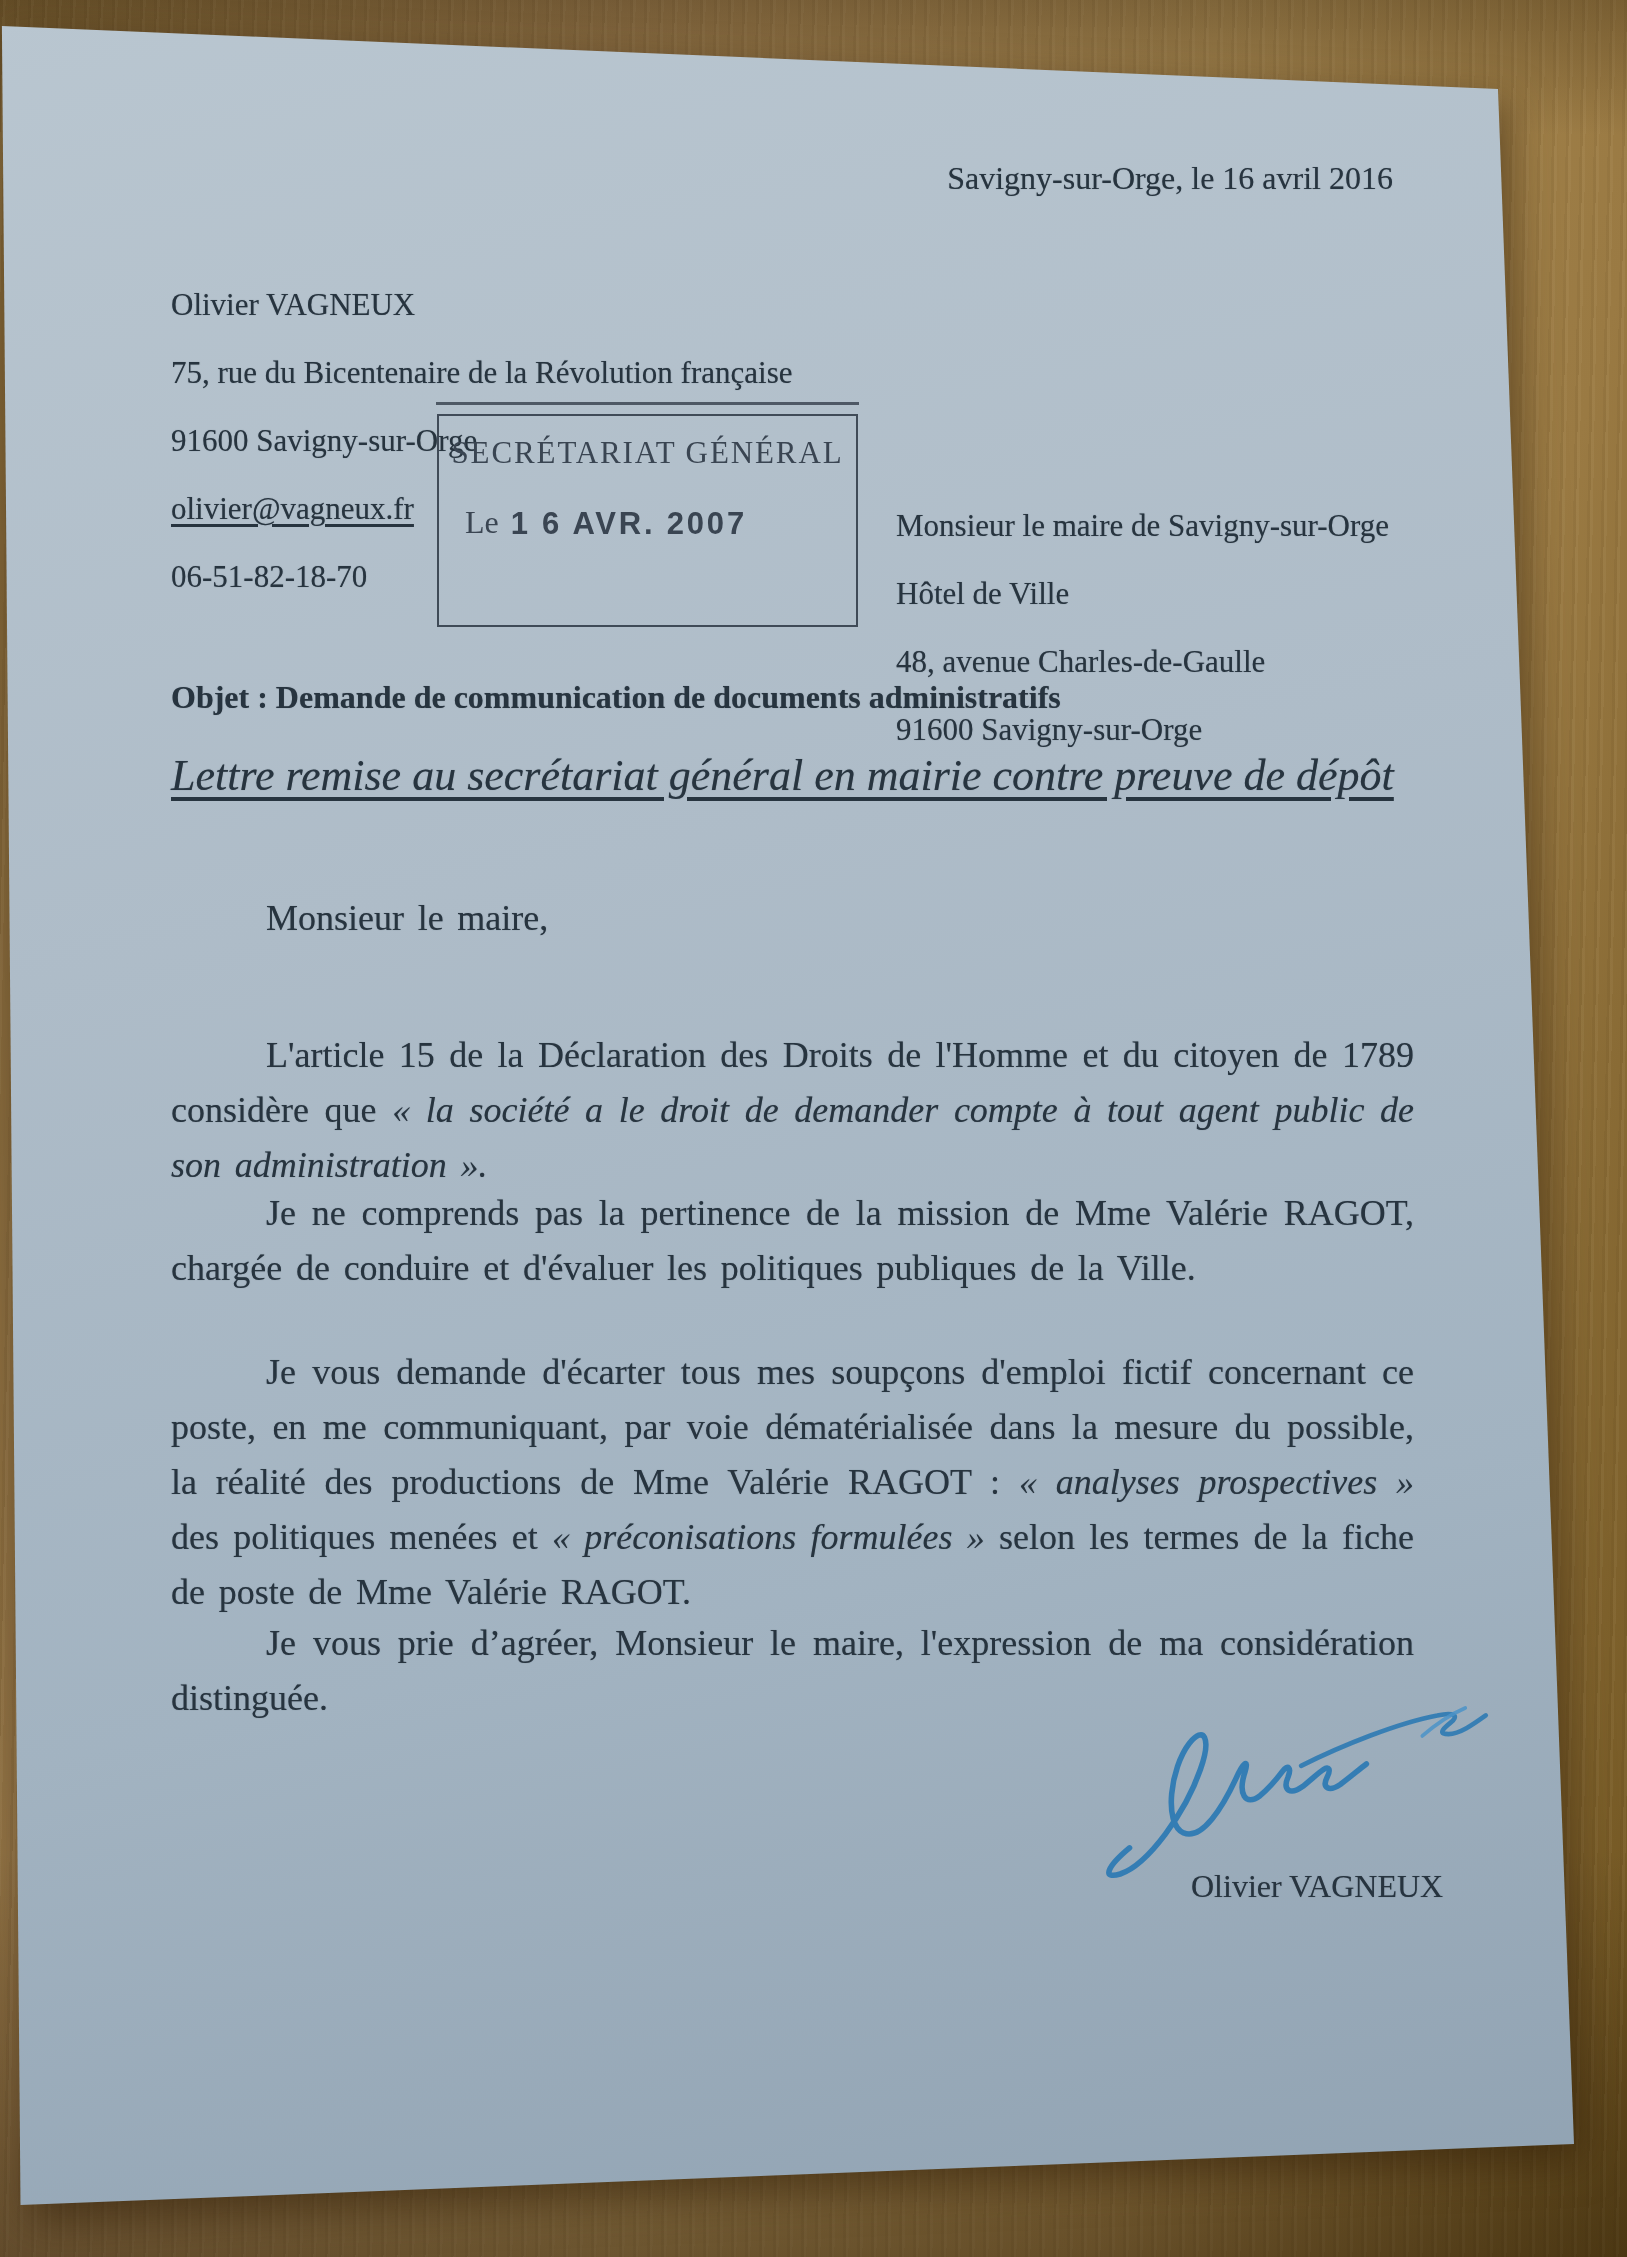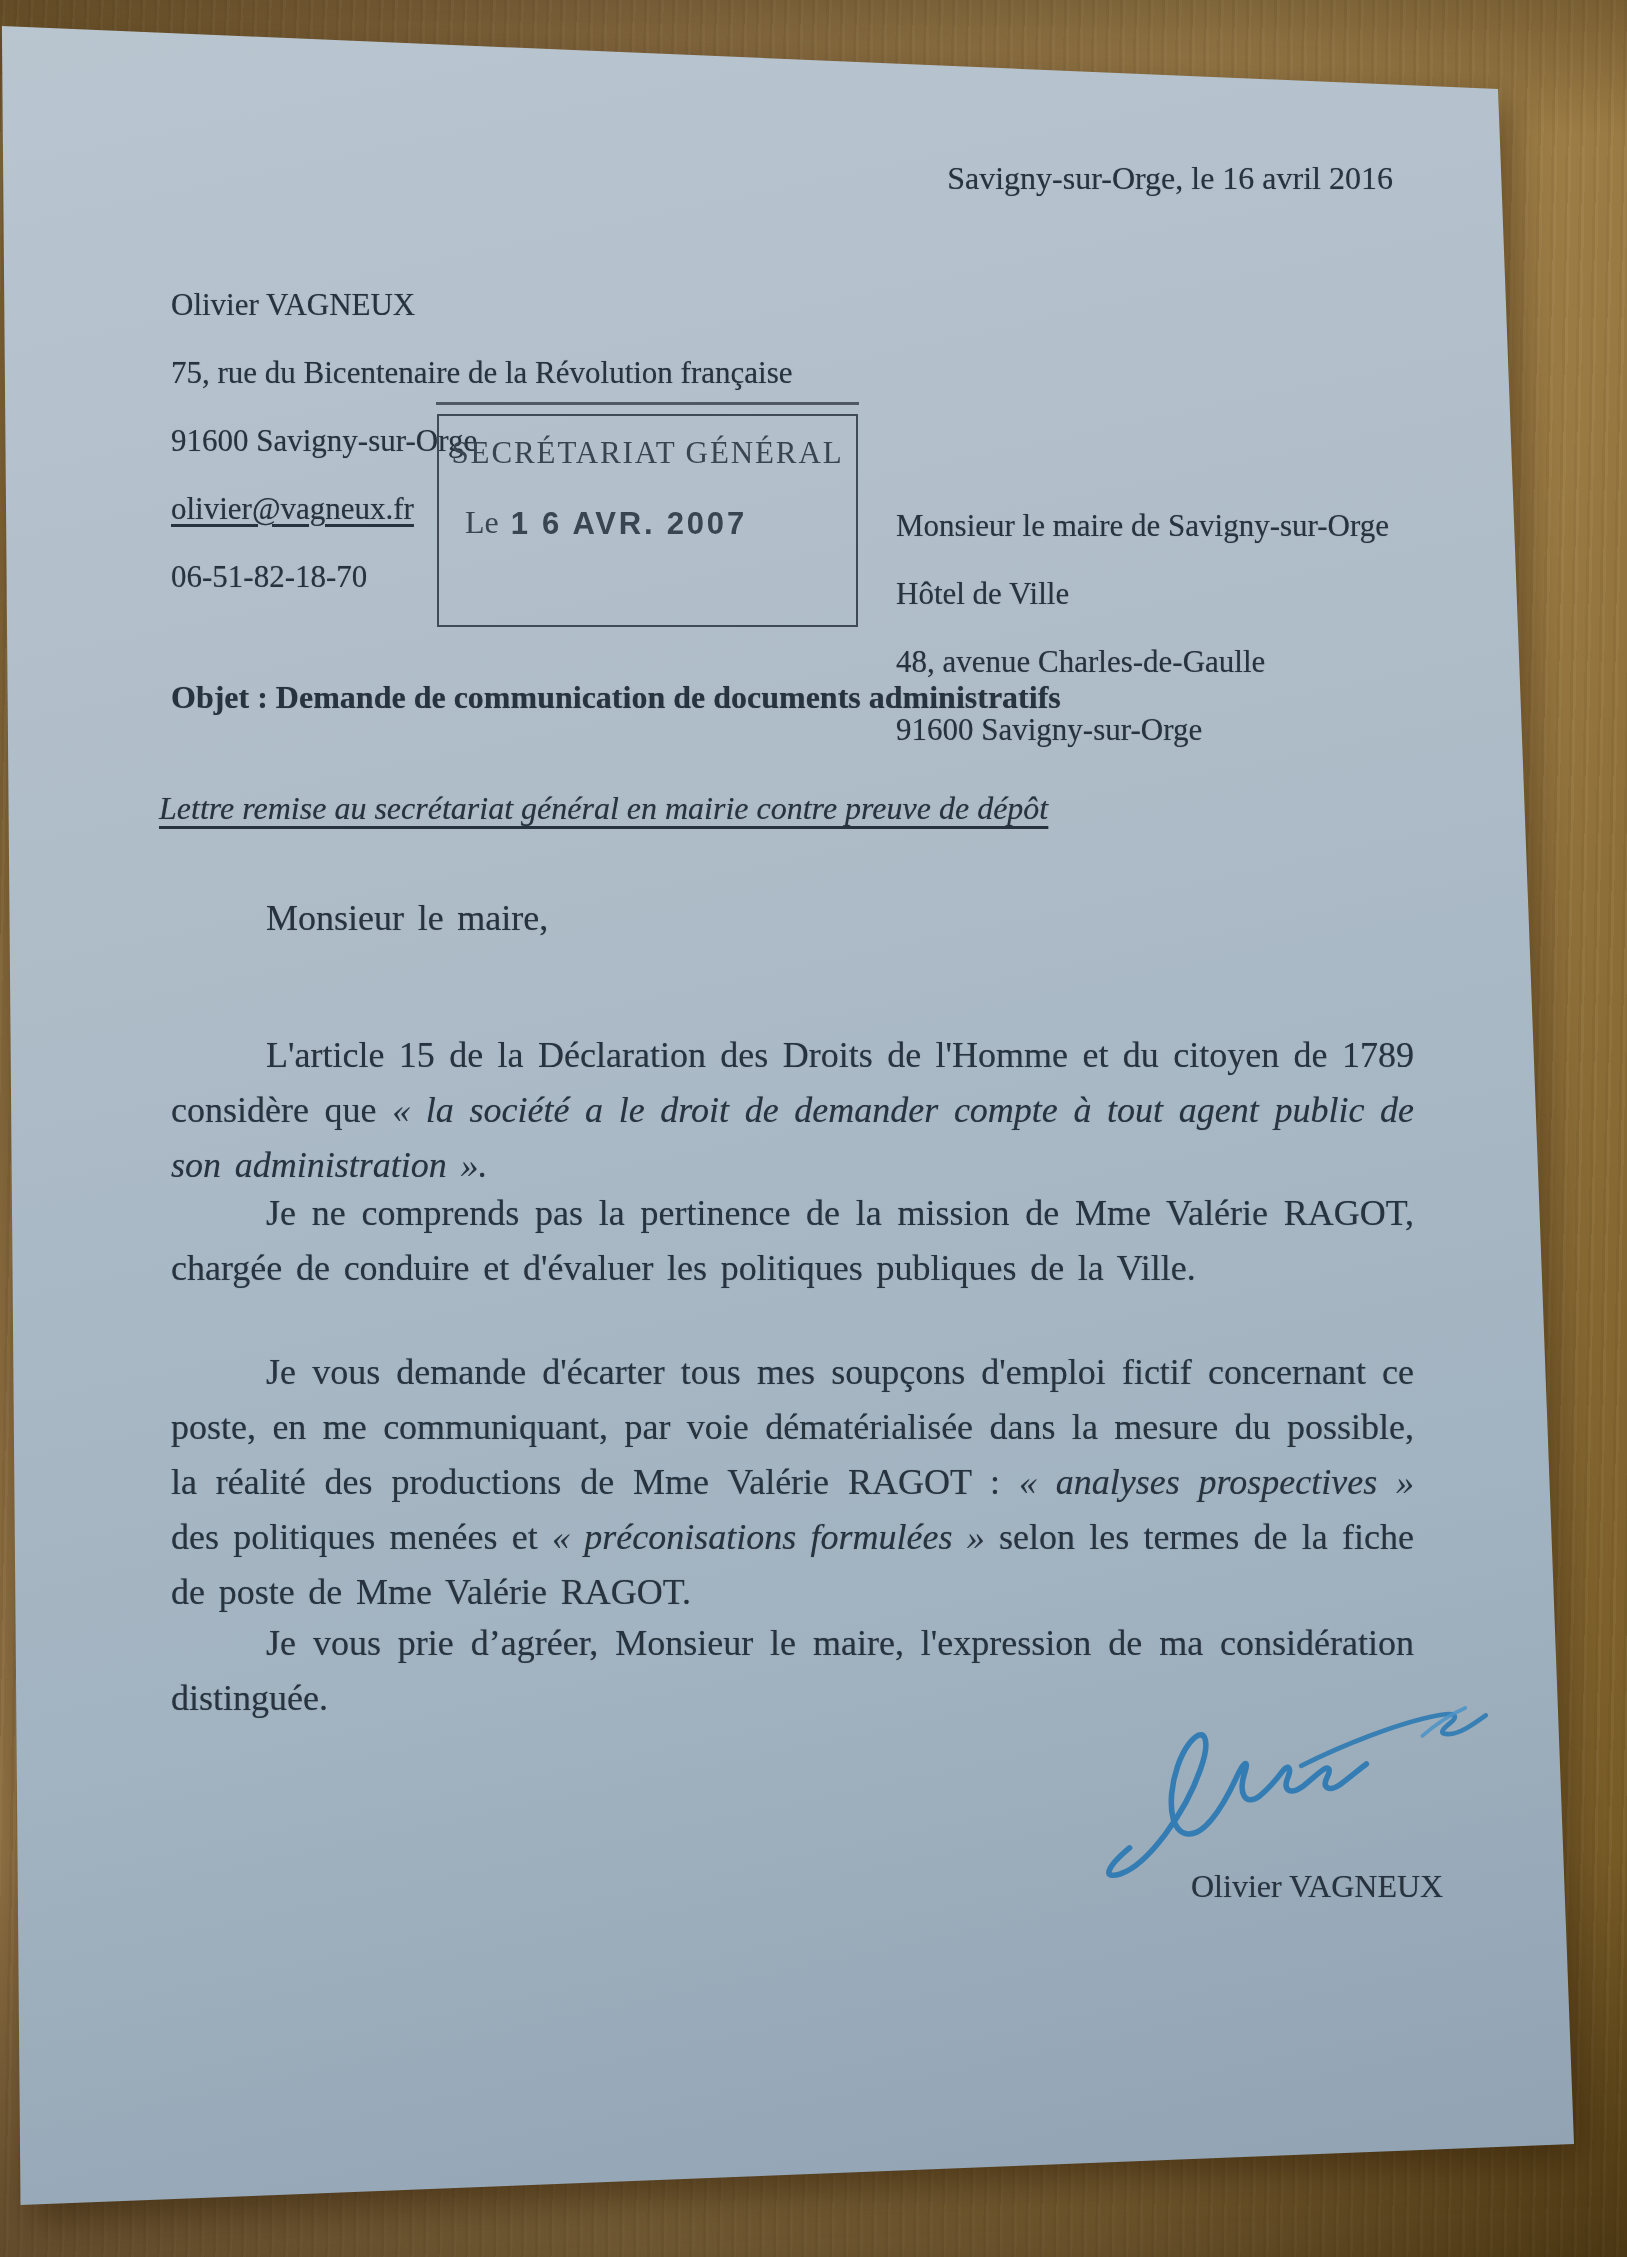--- a/index.html
+++ b/index.html
@@ -40,22 +40,22 @@
     background:rgba(44,54,67,0.75);
   }
   .stamp-title{position:absolute;top:18.6px;left:0;width:100%;text-align:center;
     font-size:31px;letter-spacing:1.9px;}
   .stamp-le{position:absolute;left:26px;top:88px;font-size:32px;}
   .stamp-date{position:absolute;left:18.6px;right:56px;top:90px;text-align:center;
     font-family:"Liberation Sans", sans-serif;font-weight:bold;font-size:31px;letter-spacing:2.8px;}
   .stamp-city{position:absolute;left:11.2px;bottom:11.2px;font-size:30px;font-weight:bold;letter-spacing:0.9px;}
 
   .subject{left:171px;top:679px;font-size:32px;font-weight:bold;}
-  .note{left:159px;top:750px;font-size:32px;font-style:italic;
-    text-decoration:underline;text-underline-offset:6.5px;margin-top:40px;}
+  .note{left:171px;top:750px;font-size:44px;font-style:italic;
+    text-decoration:underline;text-underline-offset:6.5px;}
 
   .body-text{
     left:171px;width:1243px;font-size:36px;line-height:55px;
     text-align:justify;word-spacing:4.7px;text-indent:95px;
   }
   .salutation{top:891px;}
   .p1{top:992px;}
   .p2{top:1150px;}
   .p3{top:1309px;}
   .closing{top:1616px;}

